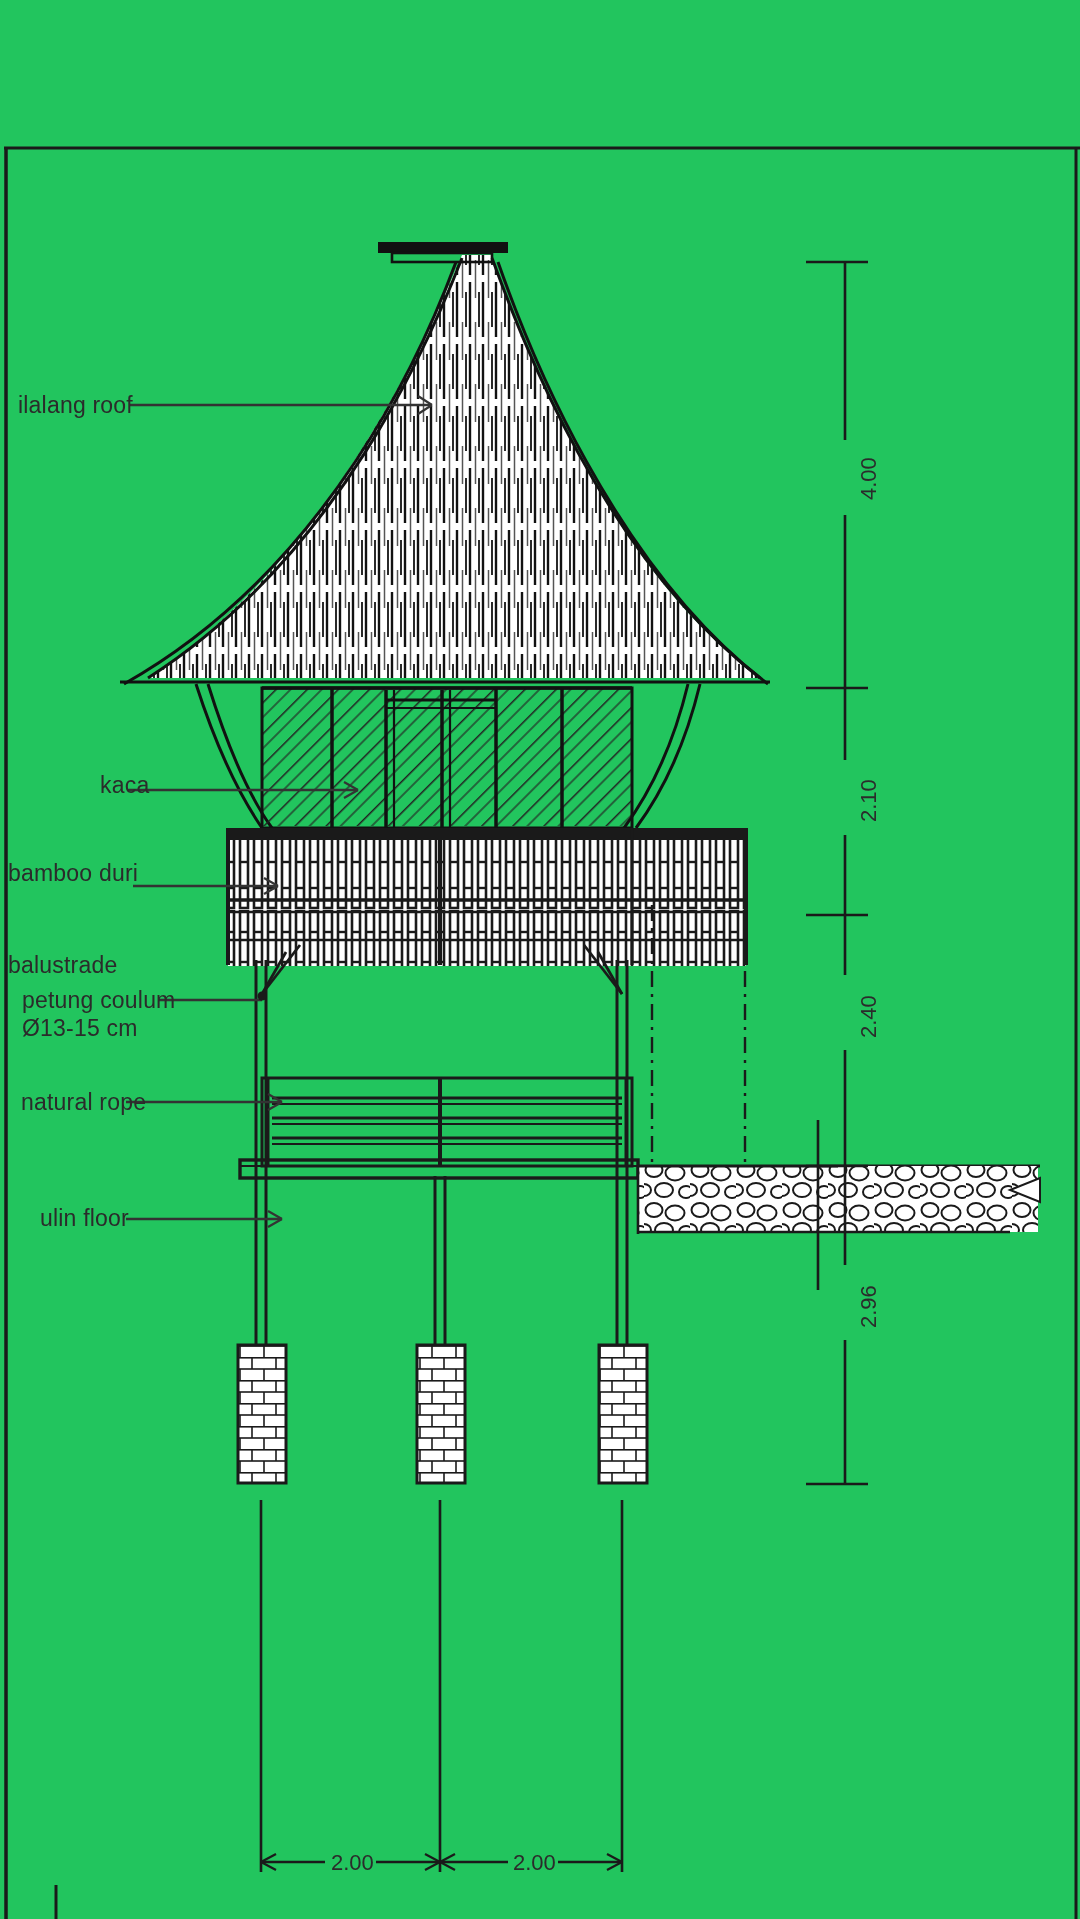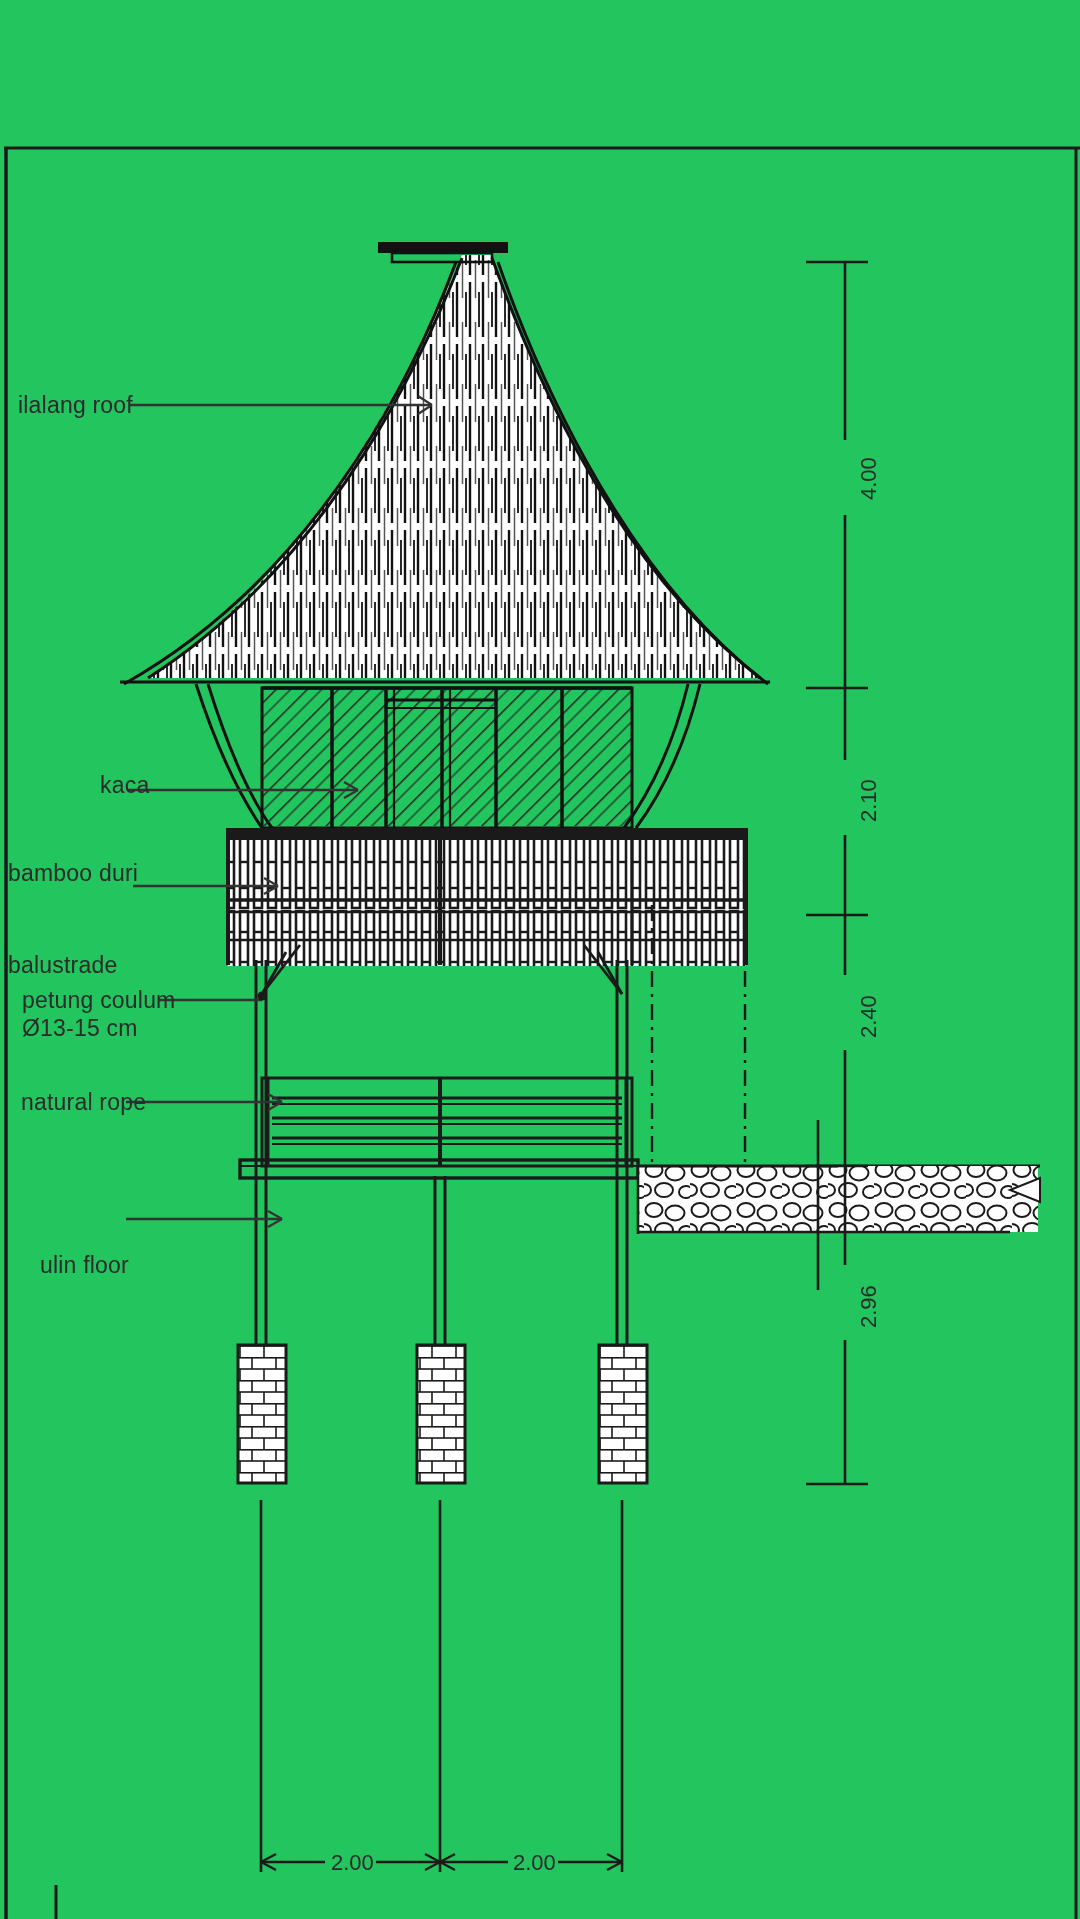--- a/index.html
+++ b/index.html
@@ -297,21 +297,21 @@
   <div class="lbl" style="left:8px; top:860px;">bamboo duri</div>
 
   <div class="lbl" style="left:8px; top:952px;">balustrade</div>
 
   <div class="lbl" style="left:22px; top:987px;text-align:right;">petung coulum</div>
 
   <div class="lbl" style="left:22px; top:1015px;">Ø13-15 cm</div>
 
   <div class="lbl" style="left:10px; top:1089px;margin-left:11px;">natural rope</div>
 
-  <div class="lbl" style="left:40px; top:1205px;margin-top:47px;">ulin floor</div>
+  <div class="lbl" style="left:40px; top:1205px;">ulin floor</div>
 
   <div class="dim-v" style="left:856px; top:500px;">4.00</div>
 
   <div class="dim-v" style="left:856px; top:822px;">2.10</div>
 
   <div class="dim-v" style="left:856px; top:1038px;">2.40</div>
 
   <div class="dim-v" style="left:856px; top:1328px;">2.96</div>
 
   <div class="dim-h" style="left:331px; top:1850px;">2.00</div>

